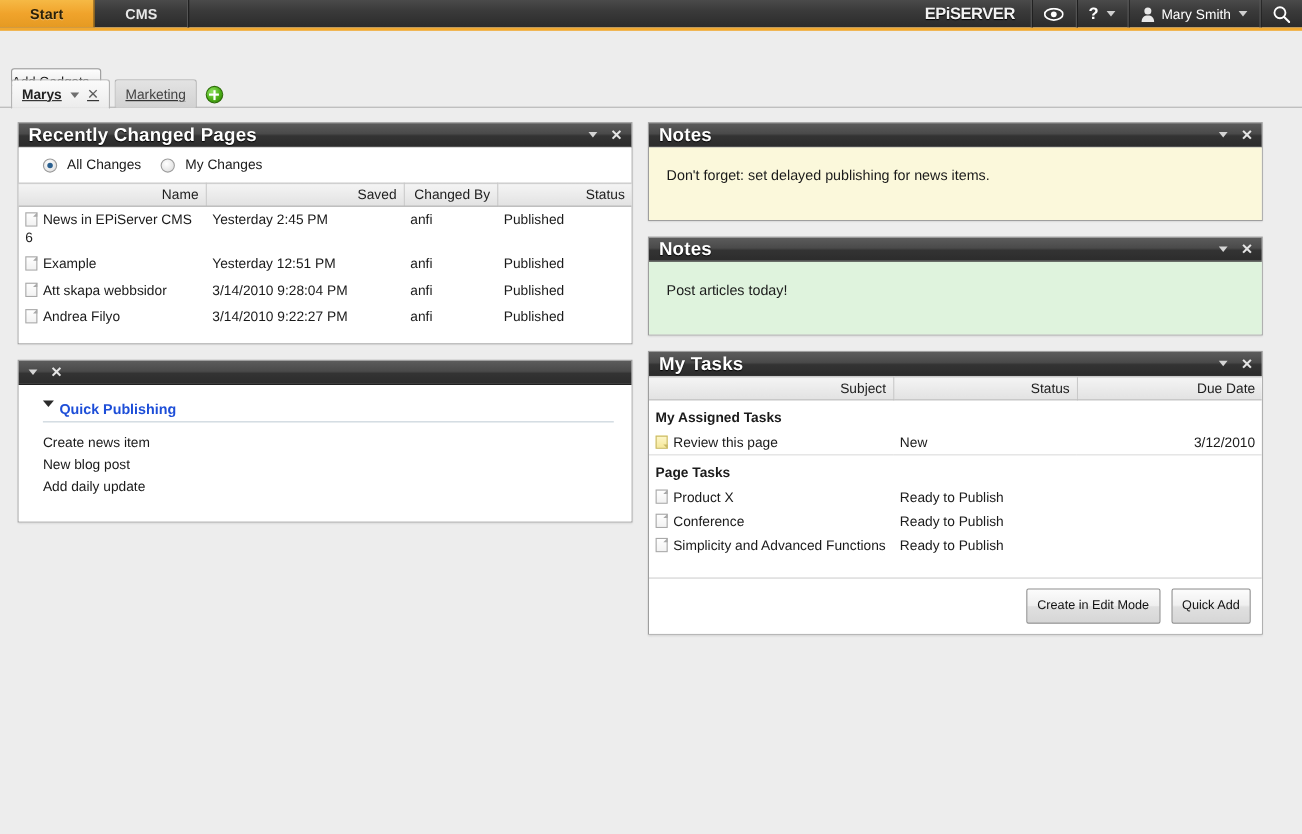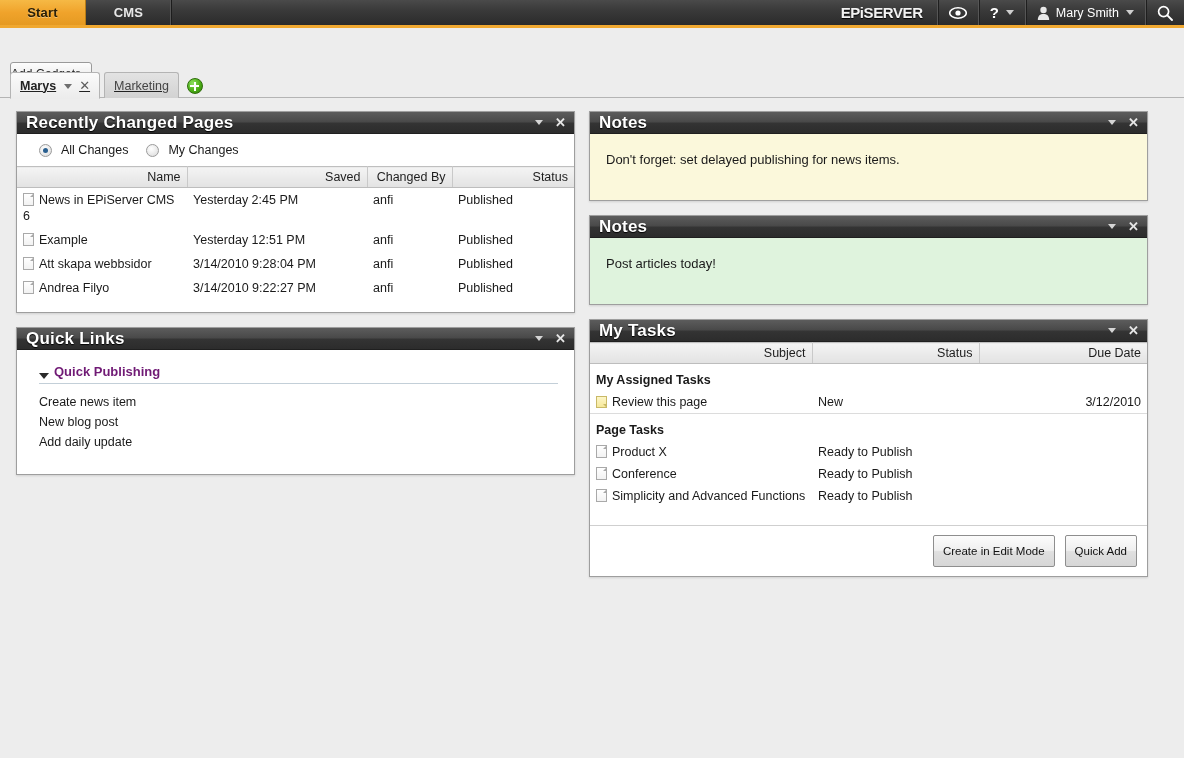--- a/index.html
+++ b/index.html
@@ -265,22 +265,22 @@
     content: ""; position: absolute; bottom: -1px; right: -1px;
     border-left: 4px solid transparent;
     border-top: 4px solid #c9b967;
   }
   .rcp-body { padding-bottom: 12px; }
   .rcp-body tbody td { line-height: 16px; padding-top: 5px; padding-bottom: 5px; }
 
   
   .ql-body { padding: 14px 16px 22px 22px; }
   .ql-section-head {
-    display: flex; align-items: flex-end;
-    font-size: 13px; font-weight: bold; color: #701a75;
+    display: flex; align-items: flex-start;
+    font-size: 13px; font-weight: bold; color: #1d4ed8;
     padding-bottom: 4px;
     border-bottom: 1px solid #c3cfd8;
     margin-bottom: 8px;
   }
   .ql-tri {
     width: 0; height: 0;
     border-left: 5px solid transparent;
     border-right: 5px solid transparent;
     border-top: 6px solid #2b2b2b;
     margin-right: 5px;
@@ -448,21 +448,20 @@
               <td>anfi</td>
               <td>Published</td>
             </tr>
           </tbody>
         </table>
       </div>
     </div>
 
     <div class="gadget">
       <div class="gadget-head">
-        <span class="gadget-title">Quick Links</span>
         <span class="gh-caret"></span>
         <span class="gh-close">✕</span>
       </div>
       <div class="gadget-body ql-body">
         <div class="ql-section-head">
           <span class="ql-tri"></span>
           <span>Quick Publishing</span>
         </div>
         <a class="ql-link">Create news item</a>
         <a class="ql-link">New blog post</a>

